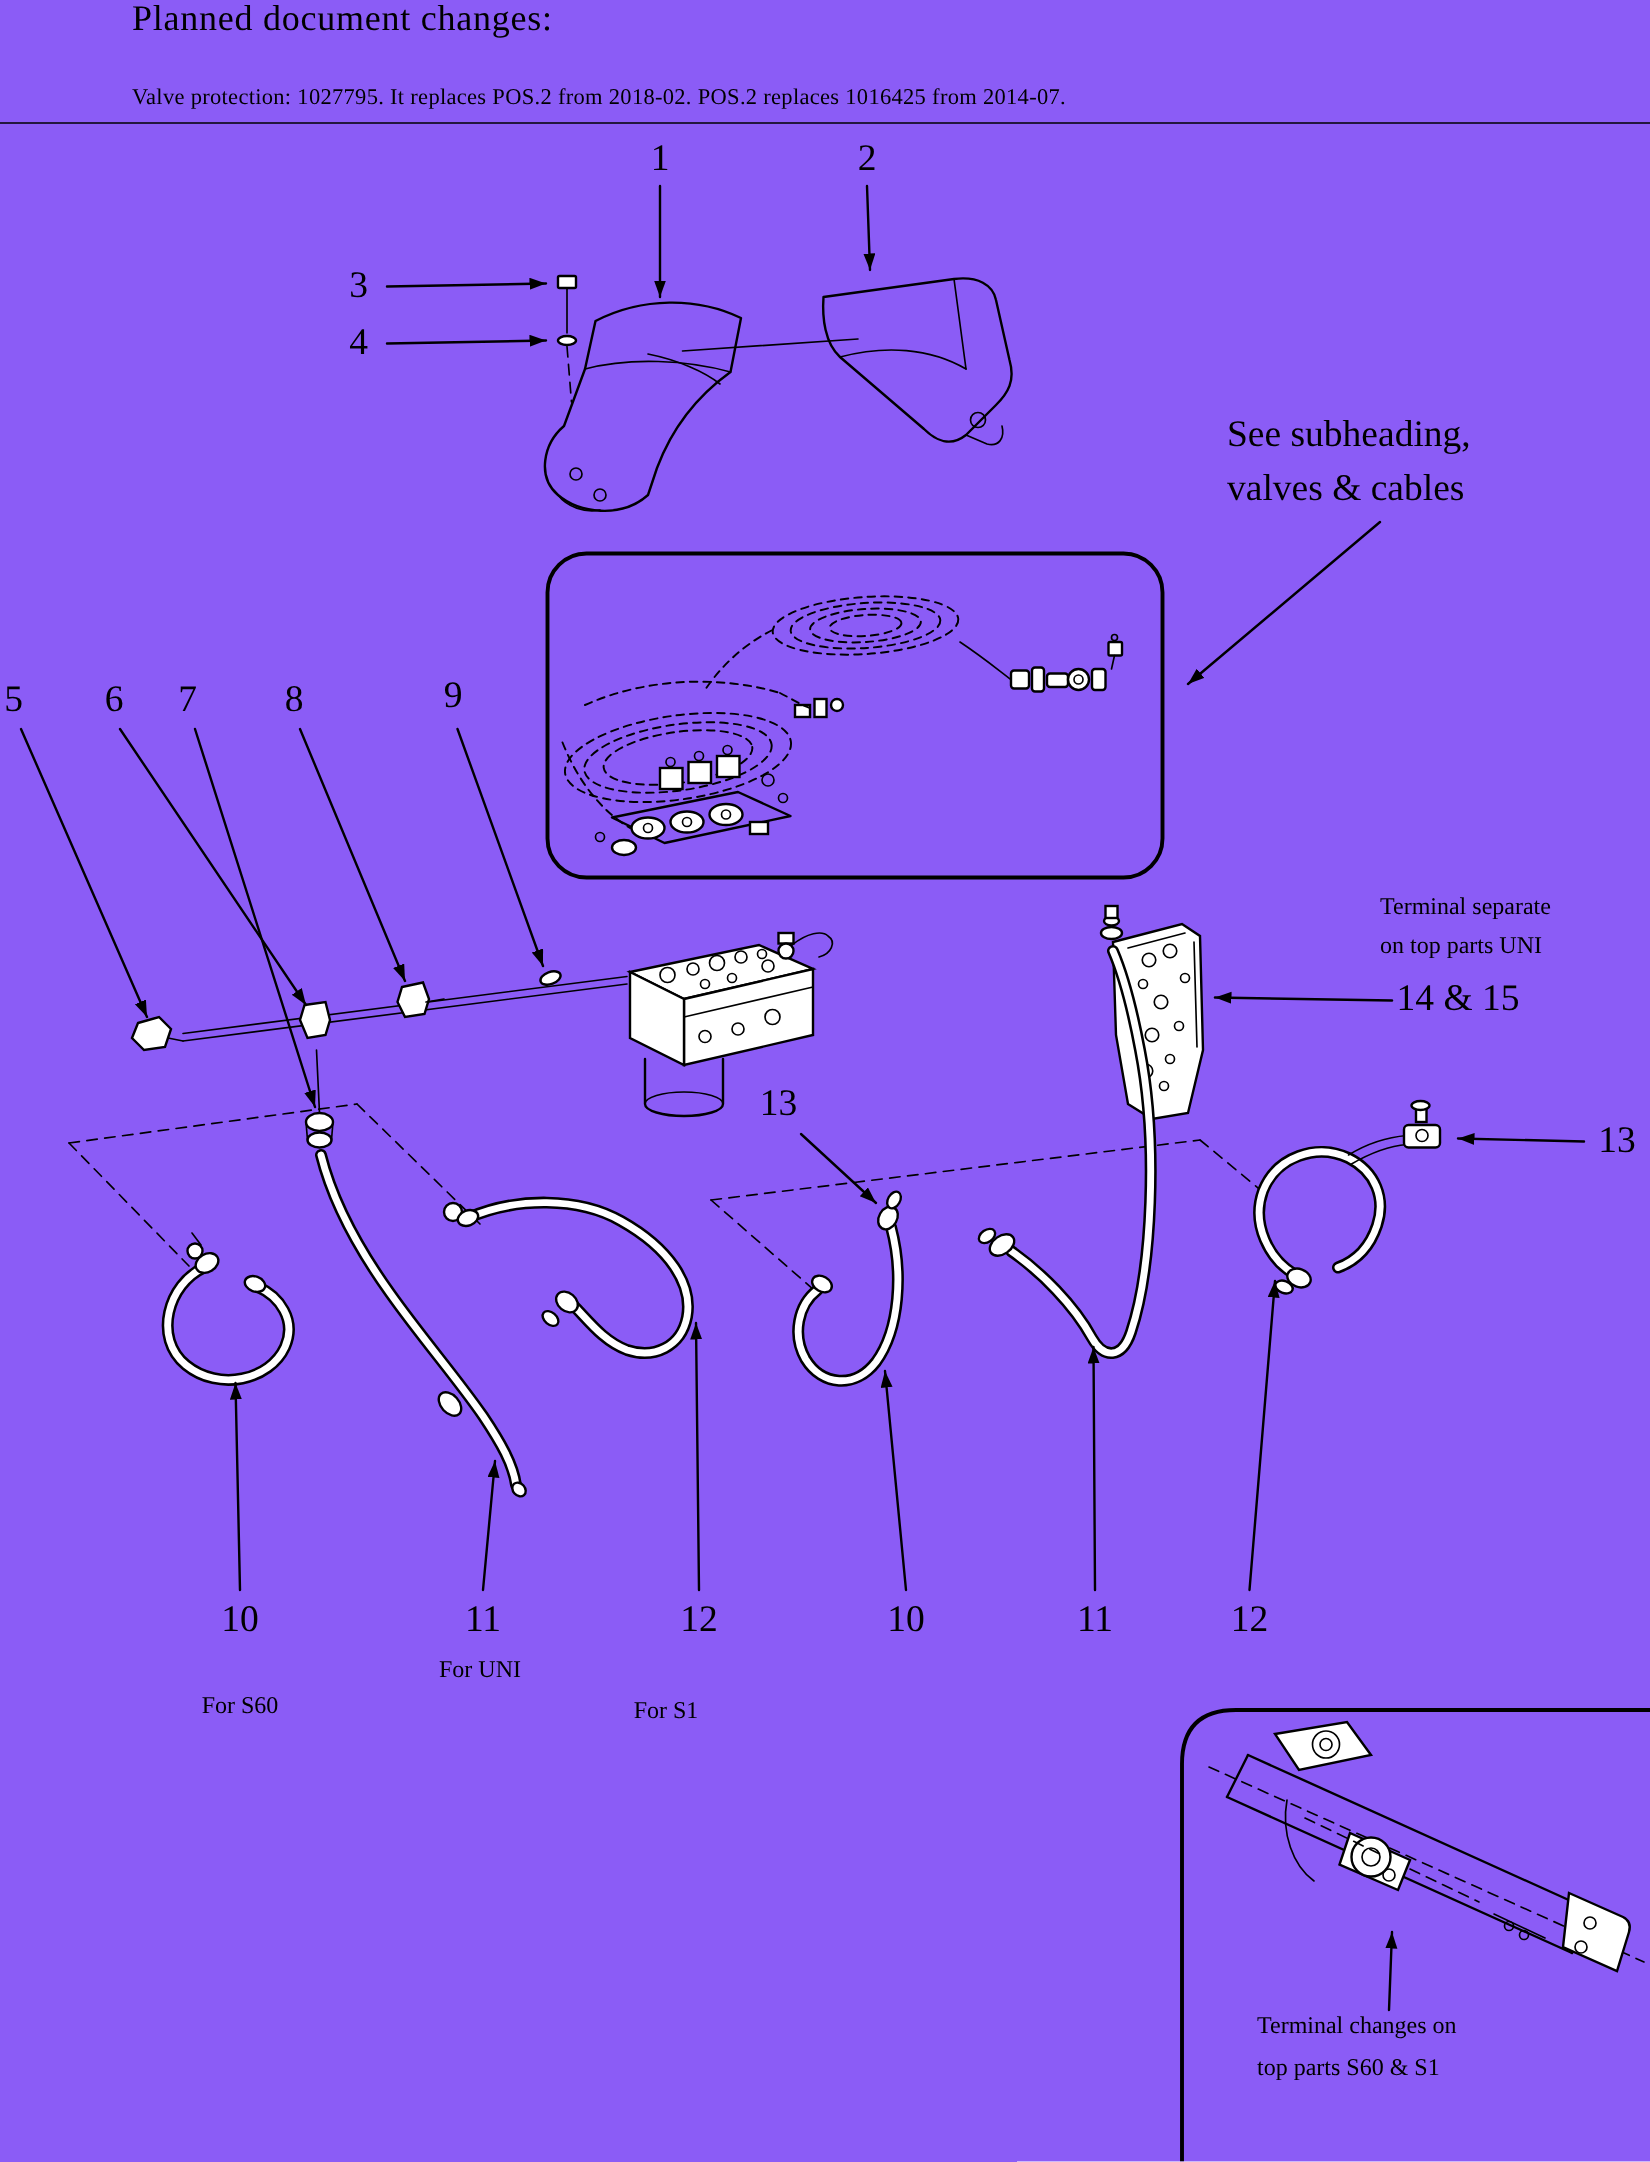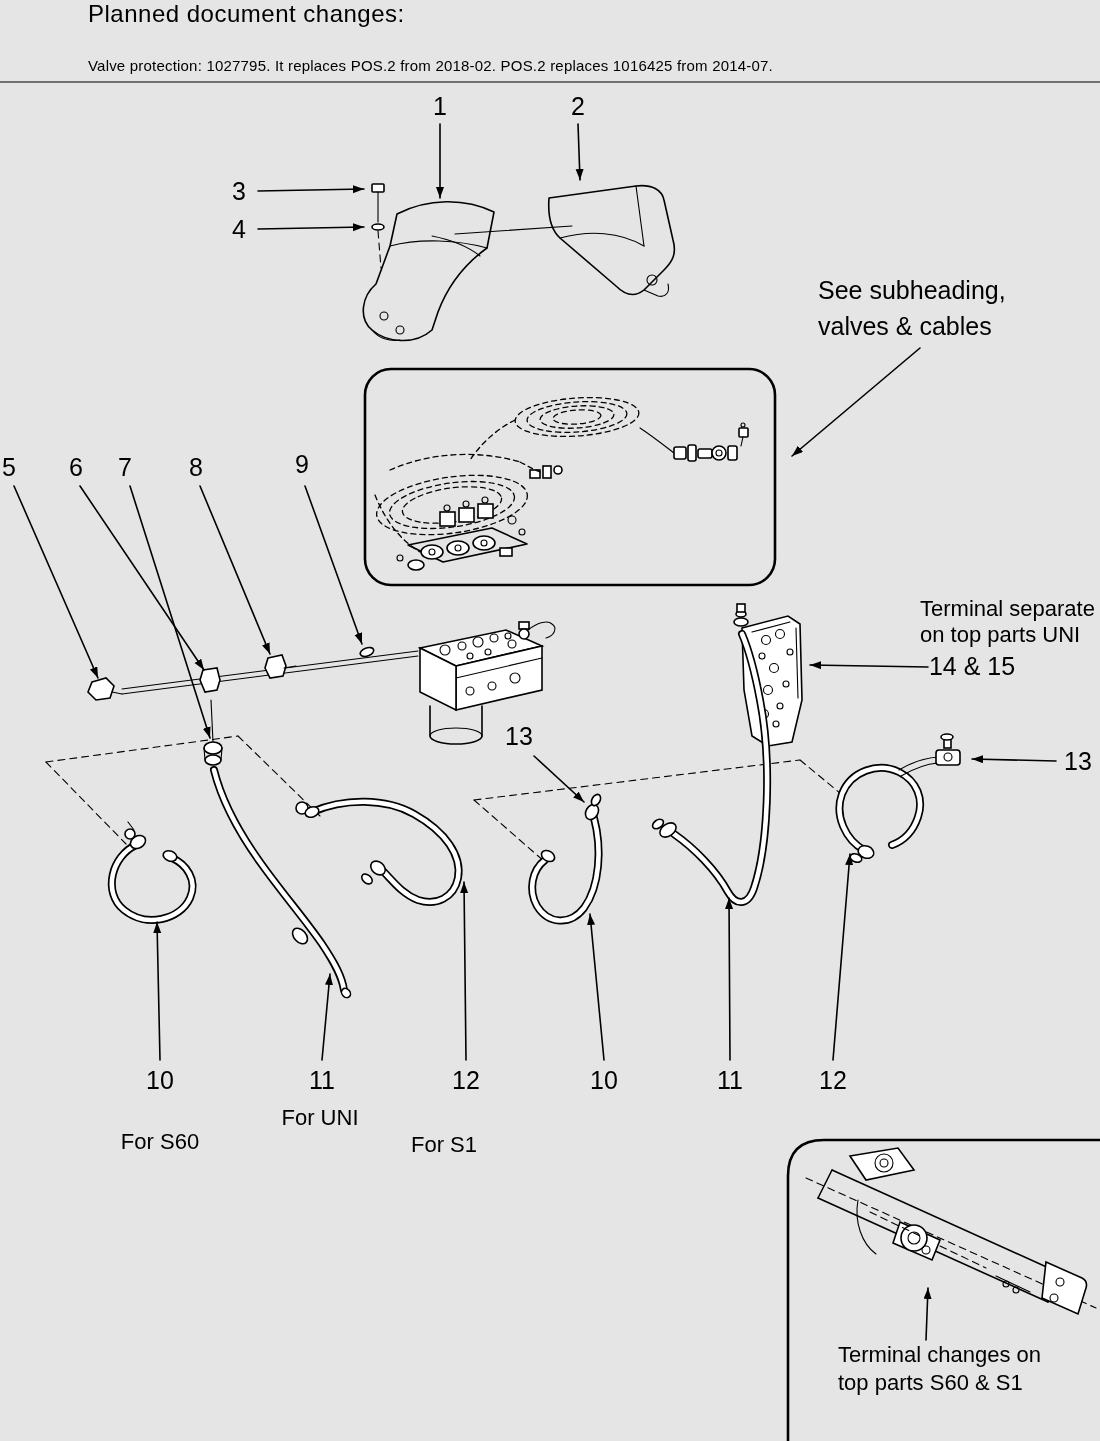--- a/index.html
+++ b/index.html
@@ -1,27 +1,27 @@
 <!DOCTYPE html>
 <html><head>
 <meta charset="utf-8">
 <style>
   html,body { margin:0; padding:0; background:#ffffff; }
   .page {
-    position:relative; width:1100px; height:1441px; background:#e5e5e5;
-    font-family:Liberation Sans, sans-serif; color:#000;
+    position:relative; width:1100px; height:1441px; background:#8b5cf6;
+    font-family:Liberation Serif, serif; color:#000;
     overflow:hidden;
   }
   .lbl { position:absolute; white-space:nowrap; line-height:1.15; }
   .center { transform:translateX(-50%); }
   .title { font-size:24px; letter-spacing:0.5px; }
   .note  { font-size:15px; letter-spacing:0.2px; }
   .num   { font-size:25px; }
   .mid   { font-size:25px; }
-  .small { font-size:22px; }
+  .small { font-size:16px; }
   svg.art { position:absolute; left:0; top:0; width:1100px; height:1441px; }
   .ln   { fill:none; stroke:#000; stroke-width:1.6; stroke-linecap:round; stroke-linejoin:round; }
   .thin { stroke-width:1.1; }
   .bold { stroke-width:2.6; }
   .dash { stroke-dasharray:7 5; }
   .fdash{ stroke-dasharray:5 4; stroke-width:1.3; }
   .hoseO{ fill:none; stroke:#000; stroke-width:8; stroke-linecap:round; }
   .hoseI{ fill:none; stroke:#fff; stroke-width:4.6; stroke-linecap:round; }
   .fit  { fill:#fff; stroke:#000; stroke-width:1.6; }
 </style>

